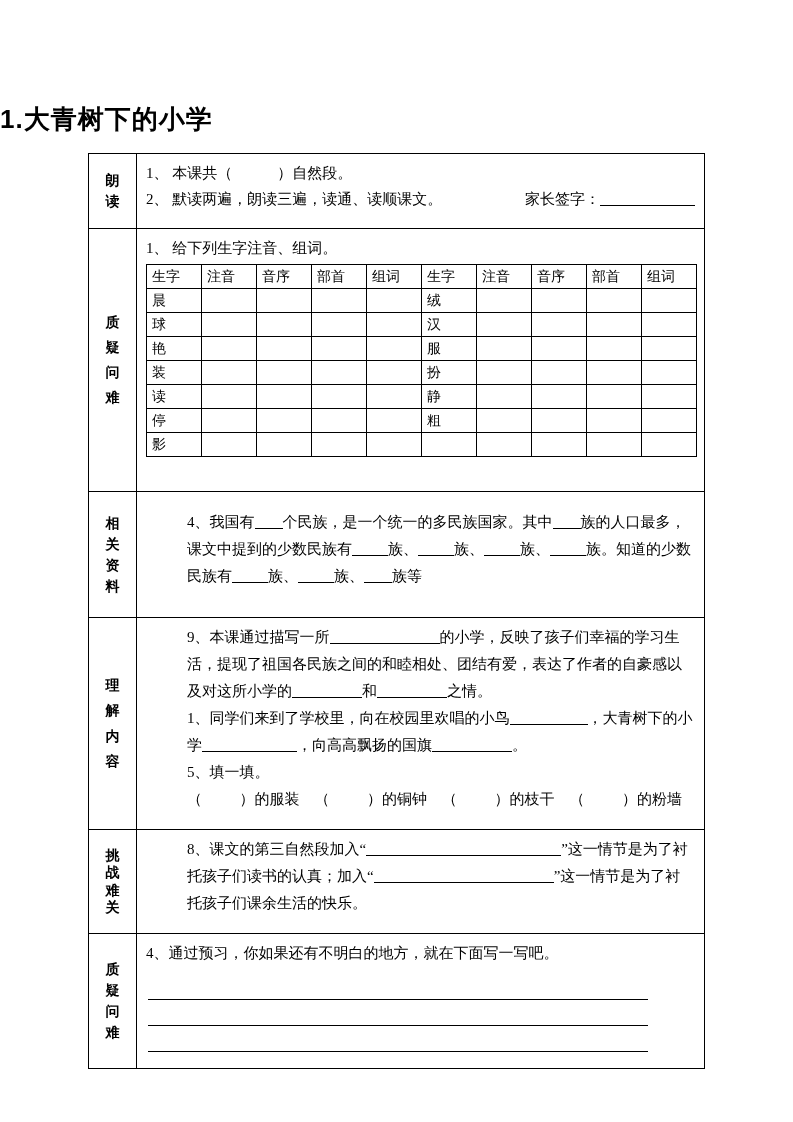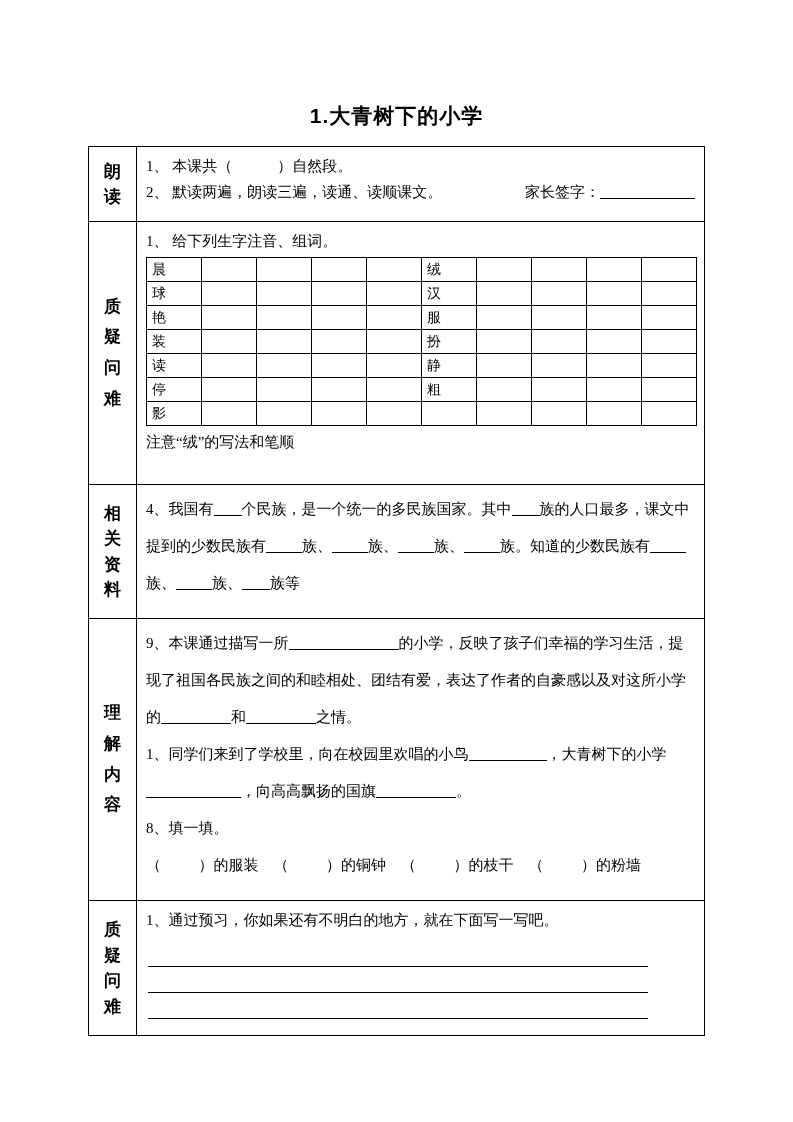--- a/index.html
+++ b/index.html
@@ -5,60 +5,60 @@
   * { margin:0; padding:0; box-sizing:border-box; }
   html,body { background:#fff; }
   body {
     width:793px; height:1122px;
     font-family:"Liberation Serif", serif;
     color:#000;
     overflow:hidden;
   }
   .page { padding-top:102px; }
   .title {
-    text-align:center;
-    font-size:21px;
+    text-align:left;
+    font-size:26px;
     font-weight:bold;
     font-family:"Liberation Sans", sans-serif;
     margin-bottom:16px;
     letter-spacing:1px;
   }
   table.main {
     border-collapse:collapse;
     width:617px;
     margin:0 auto;
     table-layout:fixed;
   }
   table.main > tbody > tr > td {
     border:1.5px solid #000;
   }
   td.vlabel {
     width:48px;
     text-align:center;
     vertical-align:middle;
     font-weight:bold;
-    font-size:17px;
+    font-size:14px;
     font-family:"Liberation Sans", sans-serif;
   }
   .vtext {
     width:19px;
     margin:0 auto;
     word-break:break-all;
     line-height:1.5;
   }
   .vtext.loose { line-height:1.8; }
   .vtext.tight { line-height:1.22; }
   td.content {
     vertical-align:top;
     padding:6px 9px 16px 9px;
     font-size:15px;
   }
   td.content.vmid { vertical-align:middle; }
   .line { line-height:26px; }
-  .para { line-height:37px; }
+  .para { line-height:27px;margin-left:41px; }
   .pre { white-space:pre-wrap; }
   .flexrow { display:flex; justify-content:space-between; align-items:flex-end; }
   .blank {
     display:inline-block;
     border-bottom:1px solid #000;
     height:15px;
     vertical-align:-2px;
   }
   .w28{width:28px}.w36{width:36px}.w70{width:70px}.w78{width:78px}
   .w80{width:80px}.w95{width:95px}.w110{width:110px}.w180{width:180px}.w195{width:195px}
@@ -112,20 +112,32 @@
 
       <tr style="height:263px;">
         <td class="vlabel">
           <div class="vtext loose">质疑问难</div>
         </td>
         <td class="content">
           <div class="line">1、 给下列生字注音、组词。</div>
           <table class="chars">
             <tbody>
               <tr>
+                <th>生字</th>
+                <th>注音</th>
+                <th>音序</th>
+                <th>部首</th>
+                <th>组词</th>
+                <th>生字</th>
+                <th>注音</th>
+                <th>音序</th>
+                <th>部首</th>
+                <th>组词</th>
+              </tr>
+              <tr>
                 <td>晨</td>
                 <td></td>
                   <td></td>
                   <td></td>
                   <td></td>
                 <td>绒</td>
                 <td></td>
                   <td></td>
                   <td></td>
                   <td></td>
@@ -197,21 +209,20 @@
                   <td></td>
                   <td></td>
                 <td></td>
                 <td></td>
                   <td></td>
                   <td></td>
                   <td></td>
               </tr>
             </tbody>
           </table>
-          <div class="line">注意“绒”的写法和笔顺</div>
         </td>
       </tr>
 
       <tr style="height:126px;">
         <td class="vlabel">
           <div class="vtext">相关资料</div>
         </td>
         <td class="content vmid">
           <p class="para">
             <span>4、我国有</span><span class="blank w28"></span><span>个民族，是一个统一的多民族国家。其中</span><span class="blank w28"></span><span>族的人口最多，课文中提到的少数民族有</span><span class="blank w36"></span><span>族、</span><span class="blank w36"></span><span>族、</span><span class="blank w36"></span><span>族、</span><span class="blank w36"></span><span>族。知道的少数民族有</span><span class="blank w36"></span><span>族、</span><span class="blank w36"></span><span>族、</span><span class="blank w28"></span><span>族等</span>
@@ -223,32 +234,42 @@
         <td class="vlabel">
           <div class="vtext loose">理解内容</div>
         </td>
         <td class="content">
           <p class="para">
             <span>9、本课通过描写一所</span><span class="blank w110"></span><span>的小学，反映了孩子们幸福的学习生活，提现了祖国各民族之间的和睦相处、团结有爱，表达了作者的自豪感以及对这所小学的</span><span class="blank w70"></span><span>和</span><span class="blank w70"></span><span>之情。</span>
           </p>
           <p class="para">
             <span>1、同学们来到了学校里，向在校园里欢唱的小鸟</span><span class="blank w78"></span><span>，大青树下的小学</span><span class="blank w95"></span><span>，向高高飘扬的国旗</span><span class="blank w80"></span><span>。</span>
           </p>
-          <p class="para">8、填一填。</p>
+          <p class="para">5、填一填。</p>
           <p class="para pre">（          ）的服装    （          ）的铜钟    （          ）的枝干    （          ）的粉墙</p>
         </td>
       </tr>
 
+      <tr style="height:90px;">
+        <td class="vlabel">
+          <div class="vtext tight">挑战难关</div>
+        </td>
+        <td class="content">
+          <p class="para">
+            <span>8、课文的第三自然段加入“</span><span class="blank w195"></span><span>”这一情节是为了衬托孩子们读书的认真；加入“</span><span class="blank w180"></span><span>”这一情节是为了衬托孩子们课余生活的快乐。</span>
+          </p>
+        </td>
+      </tr>
 
       <tr style="height:120px;">
         <td class="vlabel">
           <div class="vtext">质疑问难</div>
         </td>
         <td class="content">
-          <div class="line">1、通过预习，你如果还有不明白的地方，就在下面写一写吧。</div>
+          <div class="line">4、通过预习，你如果还有不明白的地方，就在下面写一写吧。</div>
           <div class="writeline first"></div>
           <div class="writeline"></div>
           <div class="writeline"></div>
         </td>
       </tr>
 
     </tbody>
   </table>
 </div>
 

